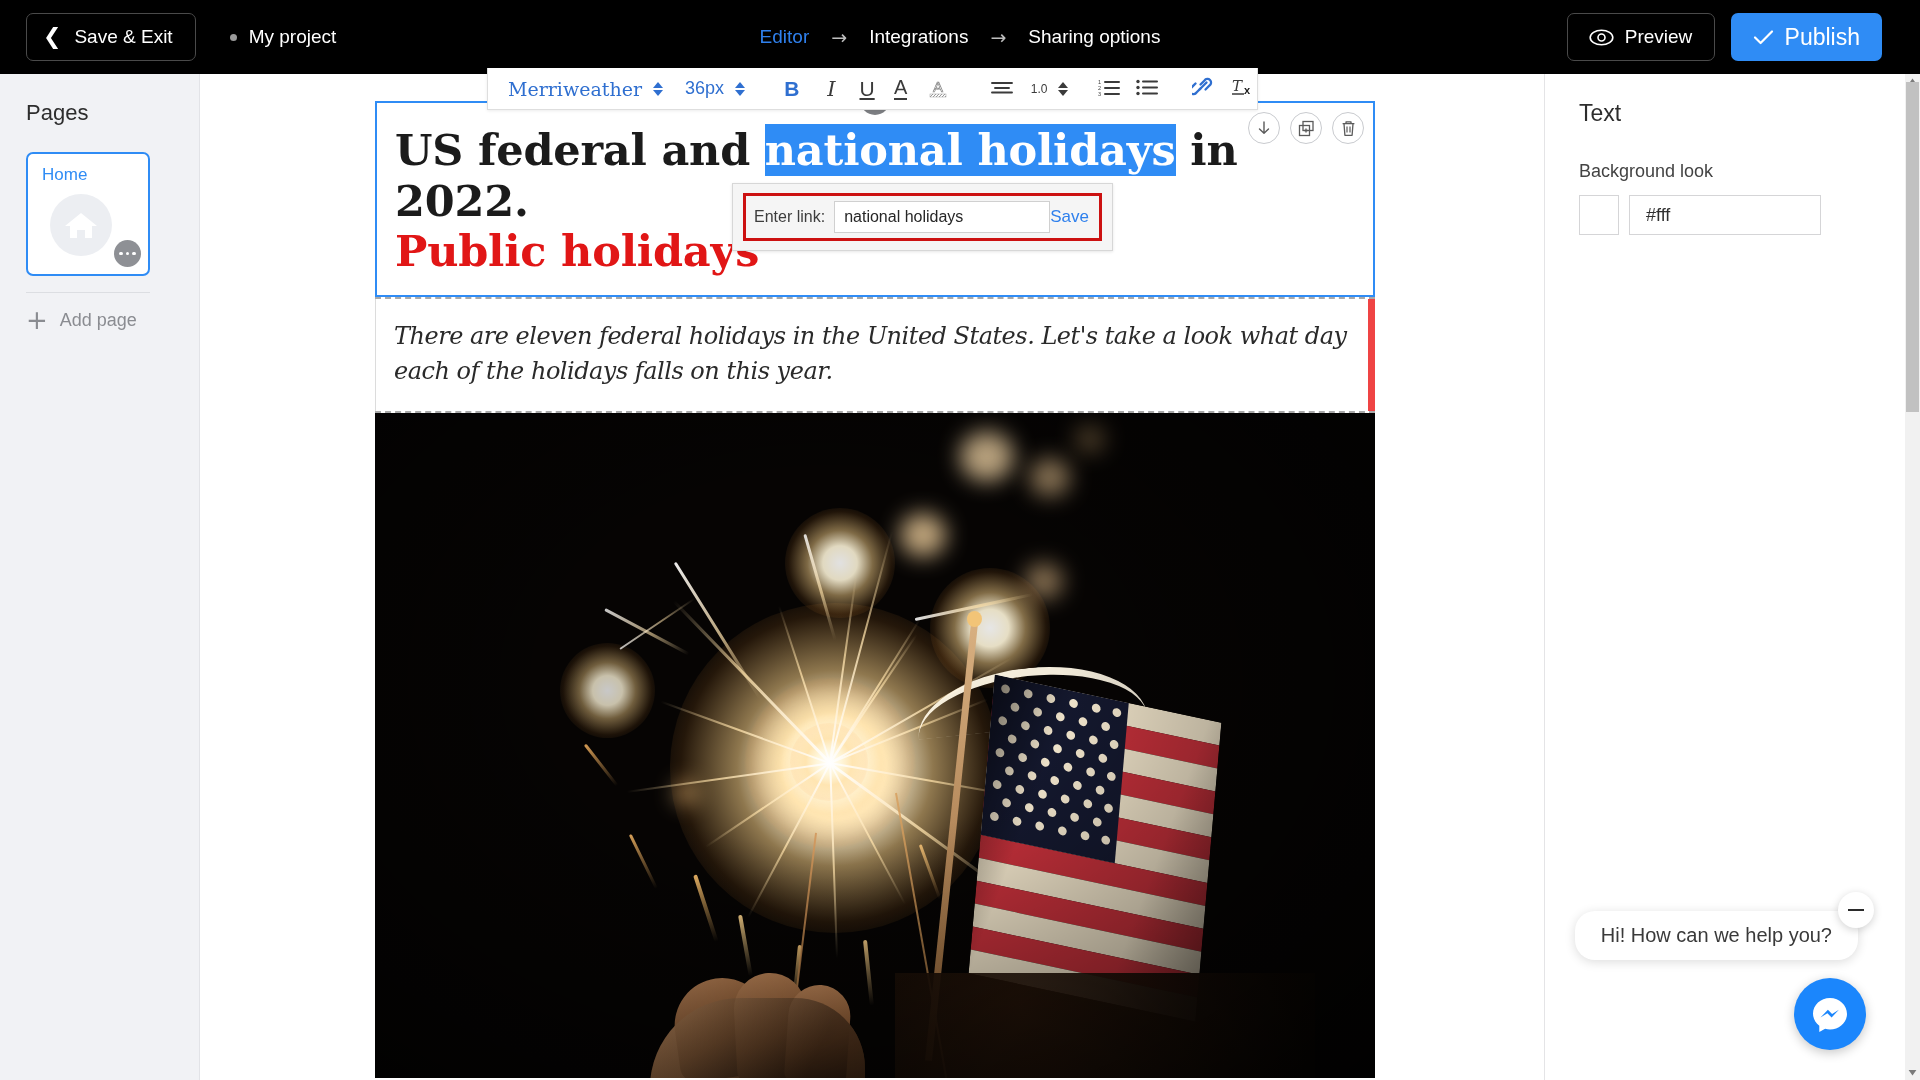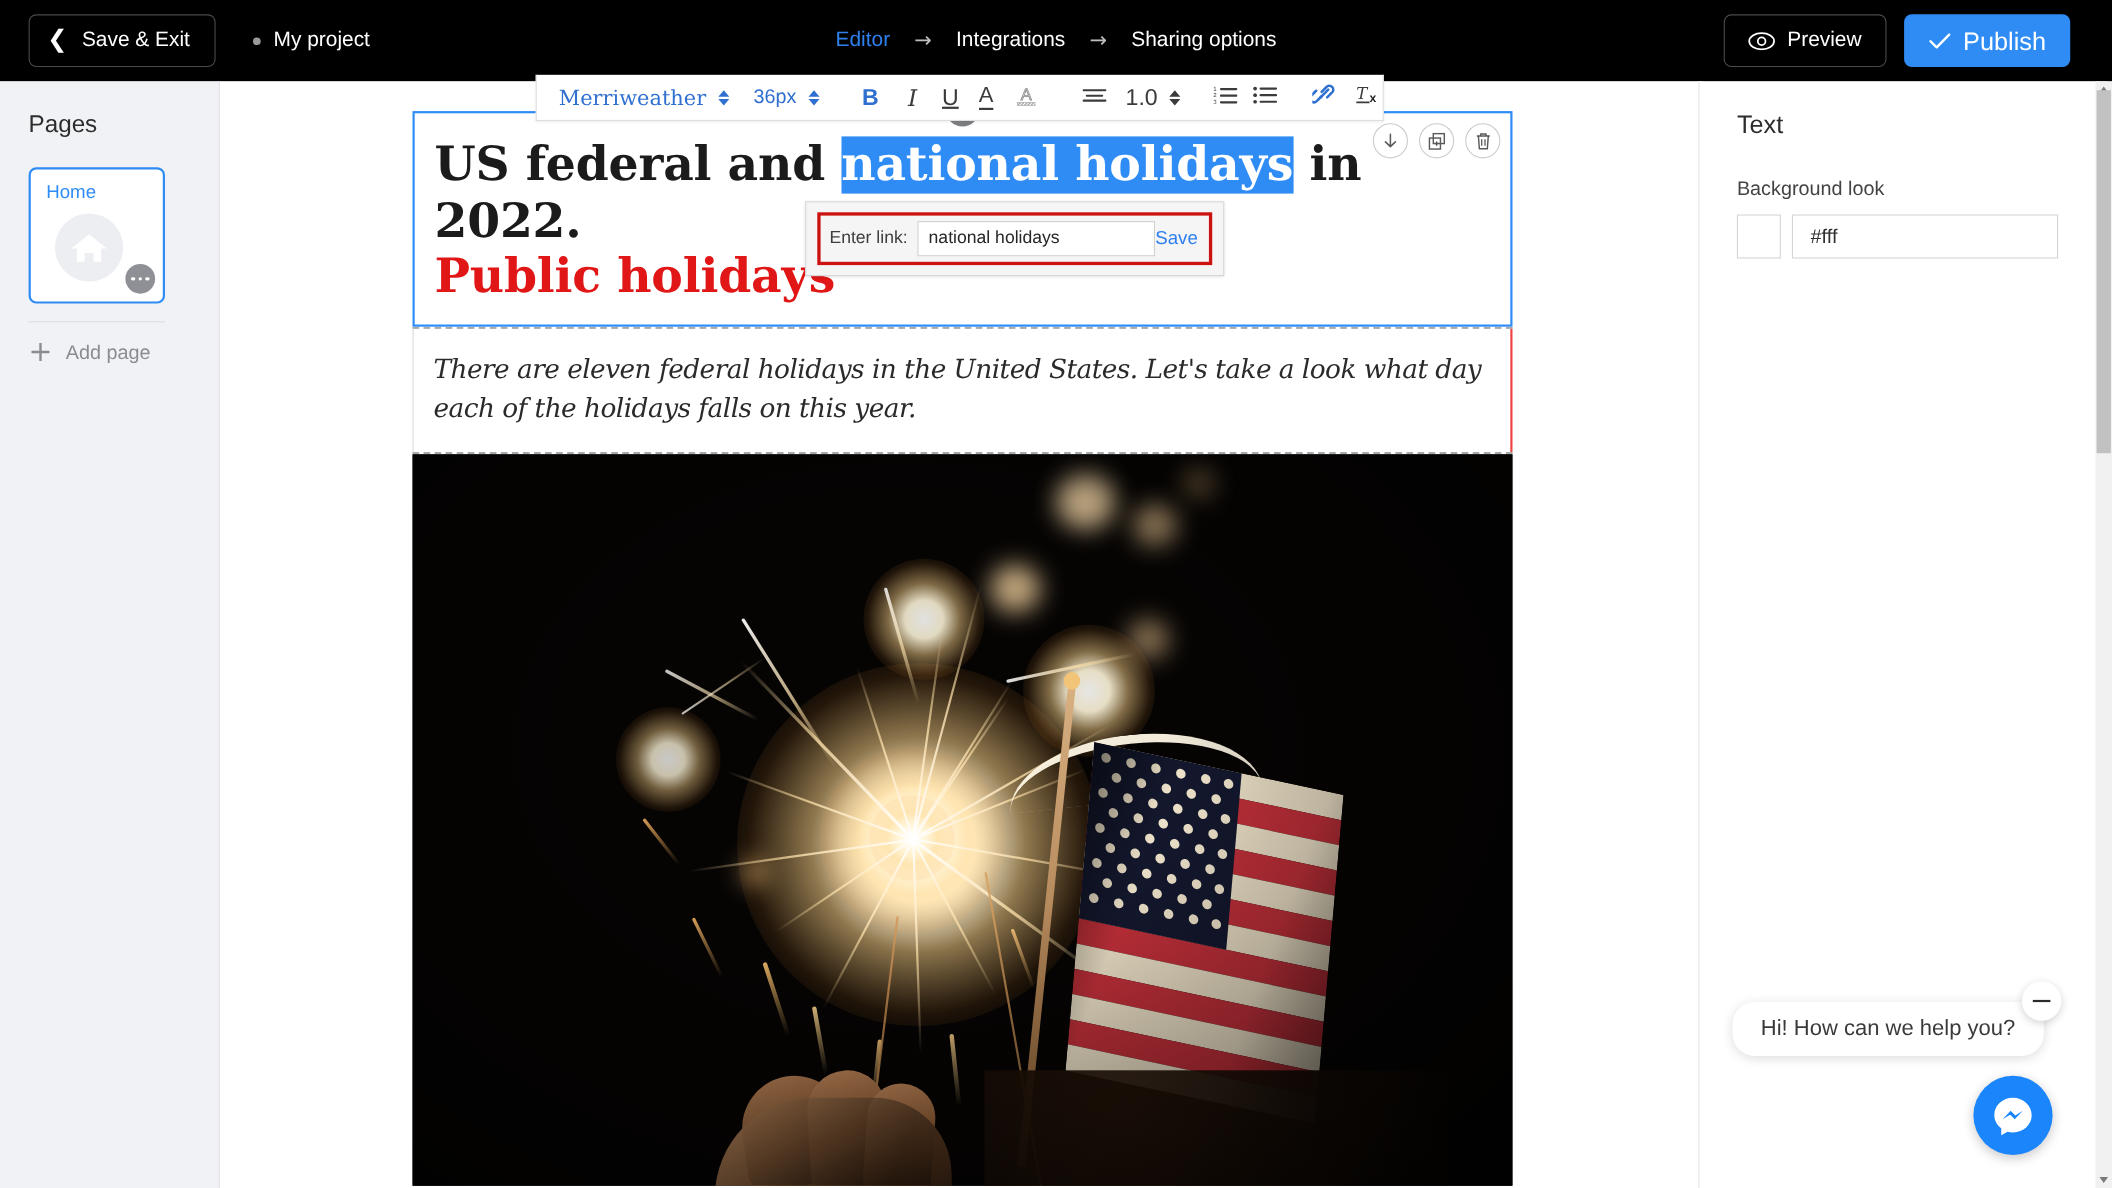--- a/index.html
+++ b/index.html
@@ -240,21 +240,21 @@
   }
 
   .block-sep {
     border-top: 2px dashed #a9a9a9;
     margin: 0;
   }
   .block-para {
     background: #fff;
     padding: 20px 18px 22px 18px;
     border-left: 1px solid #dcdcdc;
-    border-right: 2px solid #ef4444;
+    border-right: 7px solid #ef4444;
   }
   .para-text {
     font-family: "DejaVu Serif", serif;
     font-style: italic;
     font-size: 24px;
     line-height: 1.45;
     color: #2a2a2a;
     letter-spacing: -0.5px;
   }
   .block-image {
@@ -301,21 +301,21 @@
   #rp-colorrow {
     margin: 13px 0 0 34px;
     display: flex; align-items: center; gap: 10px;
   }
   #rp-swatch {
     width: 40px; height: 40px;
     border: 1px solid #d5d5d7; background: #ffffff;
     cursor: pointer;
   }
   #rp-colorinput {
-    width: 242px; height: 40px;
+    width: 192px; height: 40px;
     border: 1px solid #d5d5d7; background: #fff;
     font-size: 18px; color: #2f2f2f; padding: 0 16px;
     font-family: "Liberation Sans", sans-serif;
     outline: none;
   }
 
   
   #chat-bubble {
     position: absolute; right: 58px; bottom: 120px;
     background: #fff; border-radius: 20px;
@@ -365,21 +365,21 @@
     width:0;height:0;border-left:5px solid transparent;border-right:5px solid transparent;
   }
   .spin i.up { border-bottom:6px solid #2f6fd0; }
   .spin i.dn { border-top:6px solid #2f6fd0; }
   .tb-ico { width: 34px; height: 34px; display:flex; align-items:center; justify-content:center; cursor:pointer; }
   .tb-b { font-weight:bold; font-size:21px; color:#2f6fd0; font-family:"Liberation Sans",sans-serif; }
   .tb-i { font-style:italic; font-size:21px; color:#3b3b3b; font-family:"DejaVu Serif",serif; }
   .tb-u { font-size:21px; color:#3b3b3b; text-decoration:underline; font-family:"Liberation Sans",sans-serif; }
   .tb-a { font-size:20px; color:#3b3b3b; border-bottom:2px solid #3b3b3b; line-height:1; padding-bottom:1px;
           font-family:"Liberation Sans",sans-serif; }
-  .tb-lh { font-size:21px; color:#3b3b3b; }
+  .tb-lh { font-size:12px; color:#3b3b3b; }
 
   
   #scroll-right {
     position: absolute; right: 0; top: 74px;
     width: 15px; height: 1006px; background: #f1f1f1;
     z-index: 60;
   }
   #scroll-right .thumb {
     position: absolute; top: 8px; left: 1px;
     width: 13px; height: 330px; background: #c1c1c1; border-radius: 0;

